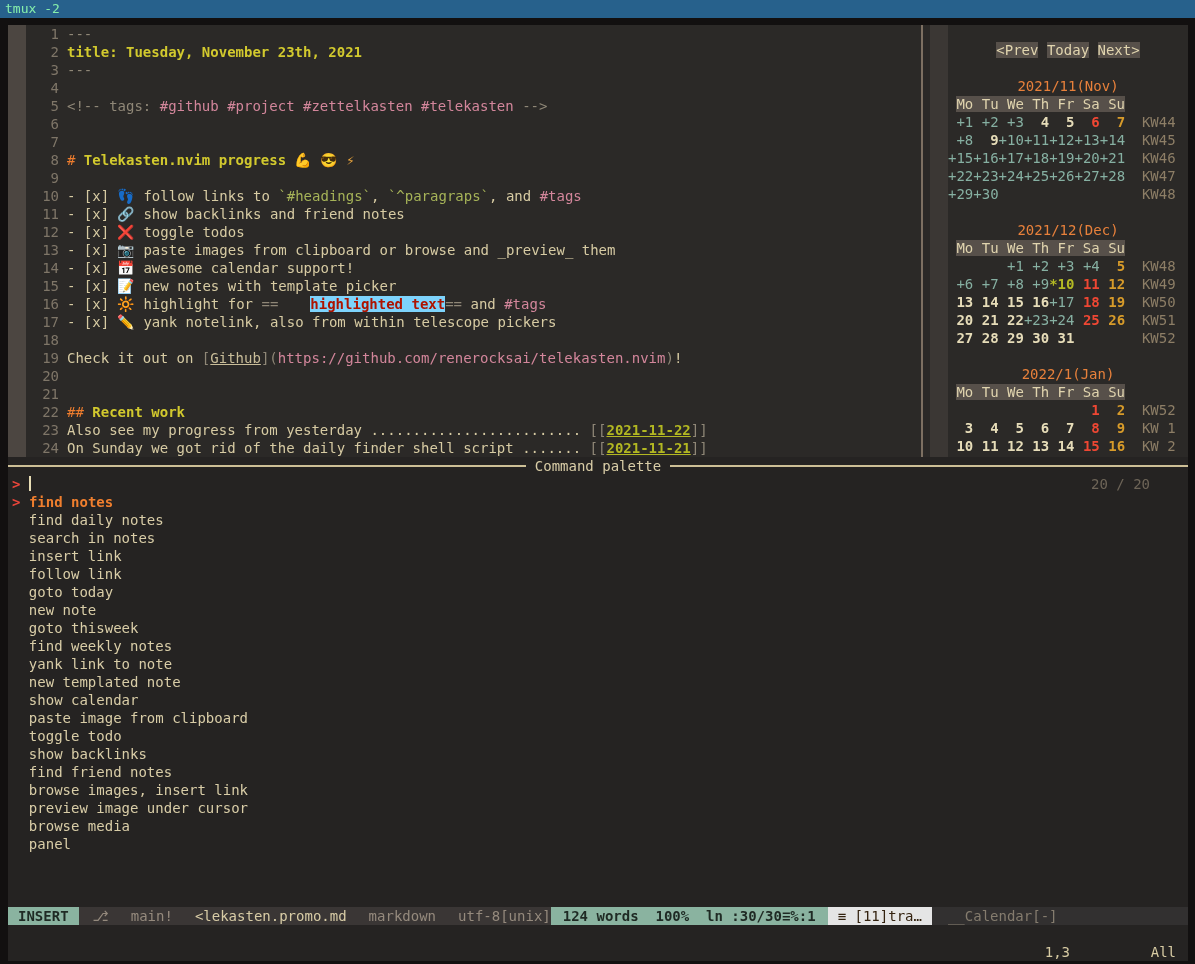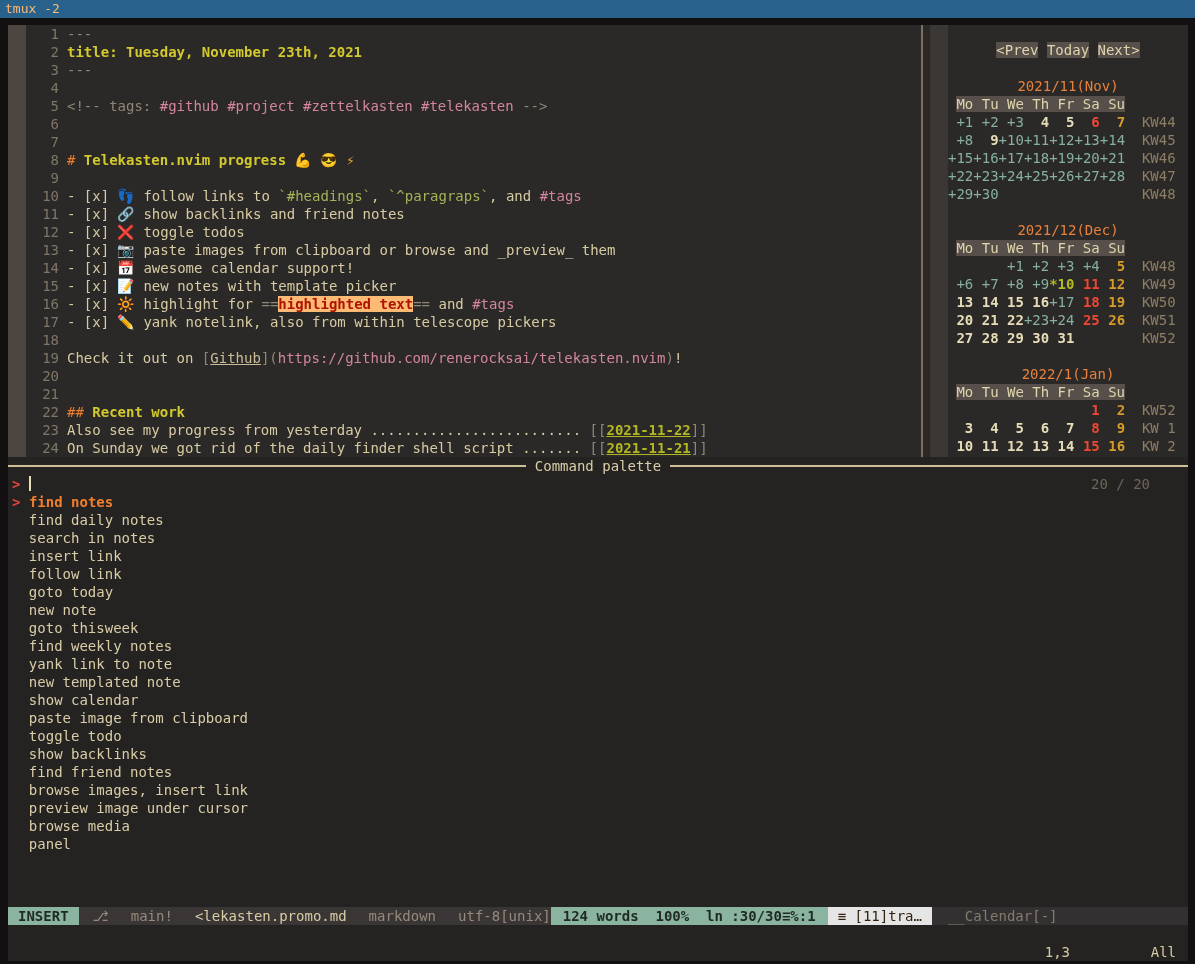--- a/index.html
+++ b/index.html
@@ -1,35 +1,35 @@
 <!DOCTYPE html>
 <html><head>
 <meta charset="utf-8">
 <style>
   html,body{margin:0;padding:0;background:#000;}
   #screen{position:relative;width:1195px;height:964px;background:#121010;overflow:hidden;
           font-family:"DejaVu Sans Mono",monospace;font-size:14px;line-height:18px;color:#d7cba3;}
   
   .tmuxbar{position:absolute;left:0;top:0;width:1195px;height:18px;background:#27618c;
-           color:#fdba74;font-size:13px;line-height:18px;padding-left:5px;box-sizing:border-box;}
+           color:#86efac;font-size:13px;line-height:18px;padding-left:5px;box-sizing:border-box;}
   
   .editor{position:absolute;left:8px;top:25px;width:913px;height:432px;background:#2b2927;}
   .signcol{position:absolute;left:0;top:0;width:18px;height:432px;background:#4c4641;}
   .elines{position:absolute;left:0;top:0;}
   pre.eline{margin:0;height:18px;padding-left:26px;font:inherit;white-space:pre;}
   .lnum{display:inline-block;width:25px;text-align:right;color:#7f7668;margin-right:8px;}
   .s-d{color:#d7cba3;}
   .s-c{color:#8f8777;}
   .s-y{color:#d2c92e;font-weight:bold;}
   .s-o{color:#ee7d2e;}
   .s-p{color:#d3869b;}
   .s-g{color:#a6b358;}
   .s-l{color:#b3b822;font-weight:bold;text-decoration:underline;}
   .s-u{color:#c9bd99;text-decoration:underline;}
-  .s-h{background:#fdba74;color:#ad1300;font-weight:bold;}
+  .s-h{background:#7dd3fc;color:#ad1300;font-weight:bold;margin-left:32px;}
   .s-e{color:#e8a33c;}
   
   .vsep{position:absolute;left:921px;top:25px;width:2px;height:432px;background:#7d7062;}
   
   .calwin{position:absolute;left:923px;top:25px;width:265px;height:432px;background:#2b2927;}
   .cal-sign{position:absolute;left:7px;top:0;width:18px;height:432px;background:#3b3734;}
   .calrows{position:absolute;left:25px;top:16px;width:240px;}
   .calrow{height:18px;white-space:pre;margin:0;font:inherit;}
   .cal-nav{text-align:center;}
   .navbtn{background:#57504a;color:#e0d4ae;}

